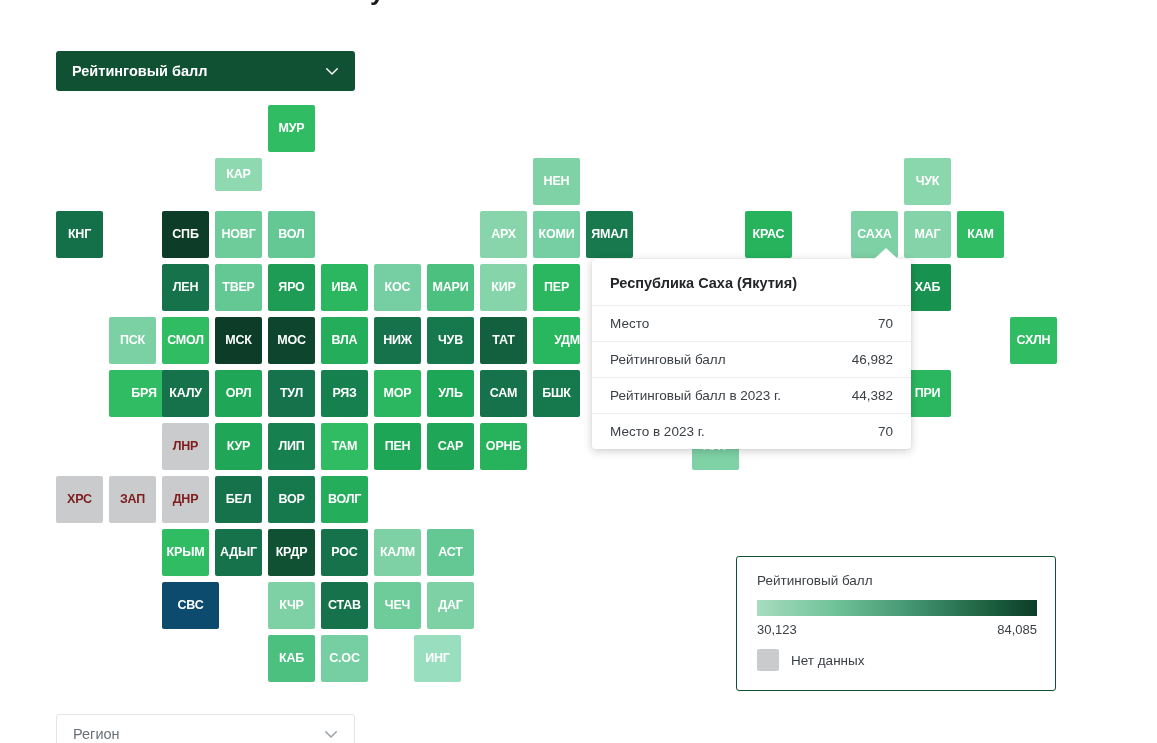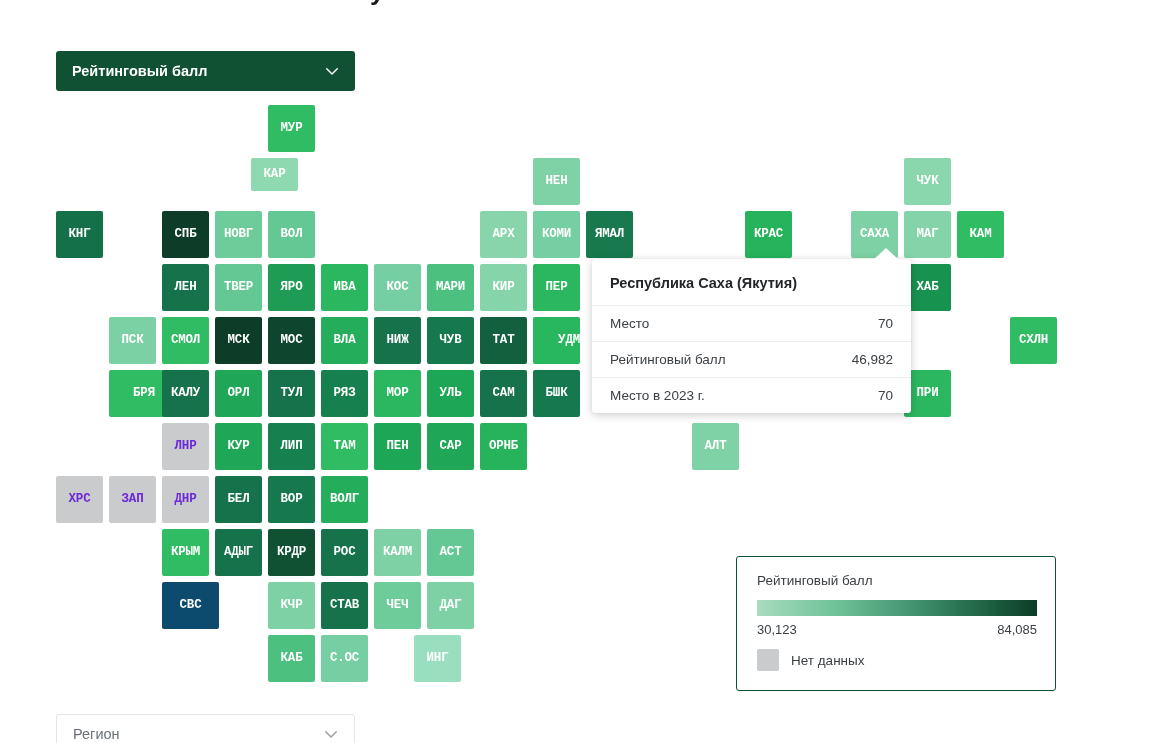--- a/index.html
+++ b/index.html
@@ -82,40 +82,39 @@
     white-space: nowrap;
   }
 
   
   #tile-map {
     position: absolute;
     left: 56px;
     top: 105px;
     width: 1040px;
     height: 585px;
-    font-family: Liberation Mono, monospace;
   }
   .tile {
     position: absolute;
     width: 47px;
     height: 47px;
     border-radius: 2px;
     display: flex;
     align-items: center;
     justify-content: center;
     color: #ffffff;
     font-size: 12.5px;
     font-weight: bold;
     letter-spacing: -0.2px;
     cursor: pointer;
     overflow: visible;
     white-space: nowrap;
     line-height: 1;
   }
-  .tile.nodata { color: #6d28d9; }
+  .tile.nodata { color: #7f1d1d; }
 
   
   #tooltip {
     position: absolute;
     left: 592px;
     top: 259px;
     width: 319px;
     background: #ffffff;
     border-radius: 3px;
     box-shadow: 0 2px 10px rgba(0,0,0,.20), 0 0 1px rgba(0,0,0,.18);
@@ -207,21 +206,21 @@
     <span class="label">Рейтинговый балл</span>
     <svg class="chev" viewBox="0 0 24 24" fill="none" stroke="#ffffff" stroke-width="2" stroke-linecap="round" stroke-linejoin="round">
       <polyline points="5,9 12,16 19,9"></polyline>
     </svg>
   </div>
 
   <div id="tile-map">
       <div class="tile" style="left: 212px; top: 0px; width: 47px; height: 47px; background: rgb(47, 188, 98);">
         <span>МУР</span>
       </div>
-      <div class="tile" style="left: 159px; top: 53px; width: 47px; height: 33px; background: rgb(143, 217, 176); margin-left: 36px;">
+      <div class="tile" style="left: 159px; top: 53px; width: 47px; height: 33px; background: rgb(143, 217, 176);">
         <span>КАР</span>
       </div>
       <div class="tile" style="left: 477px; top: 53px; width: 47px; height: 47px; background: rgb(127, 210, 166);">
         <span>НЕН</span>
       </div>
       <div class="tile" style="left: 848px; top: 53px; width: 47px; height: 47px; background: rgb(138, 214, 173);">
         <span>ЧУК</span>
       </div>
       <div class="tile" style="left: 0px; top: 106px; width: 47px; height: 47px; background: rgb(20, 112, 72);">
         <span>КНГ</span>
@@ -435,20 +434,24 @@
     <div id="tooltip-rows">
         <div class="tip-row">
           <span class="k">Место</span>
           <span class="v">70</span>
         </div>
         <div class="tip-row">
           <span class="k">Рейтинговый балл</span>
           <span class="v">46,982</span>
         </div>
         <div class="tip-row">
+          <span class="k">Рейтинговый балл в 2023 г.</span>
+          <span class="v">44,382</span>
+        </div>
+        <div class="tip-row">
           <span class="k">Место в 2023 г.</span>
           <span class="v">70</span>
         </div>
       </div>
   </div>
 
   <div id="legend" style="border-color: rgb(15, 81, 50);">
     <div class="lg-title">Рейтинговый балл</div>
     <div class="lg-bar"></div>
     <div class="lg-scale">

